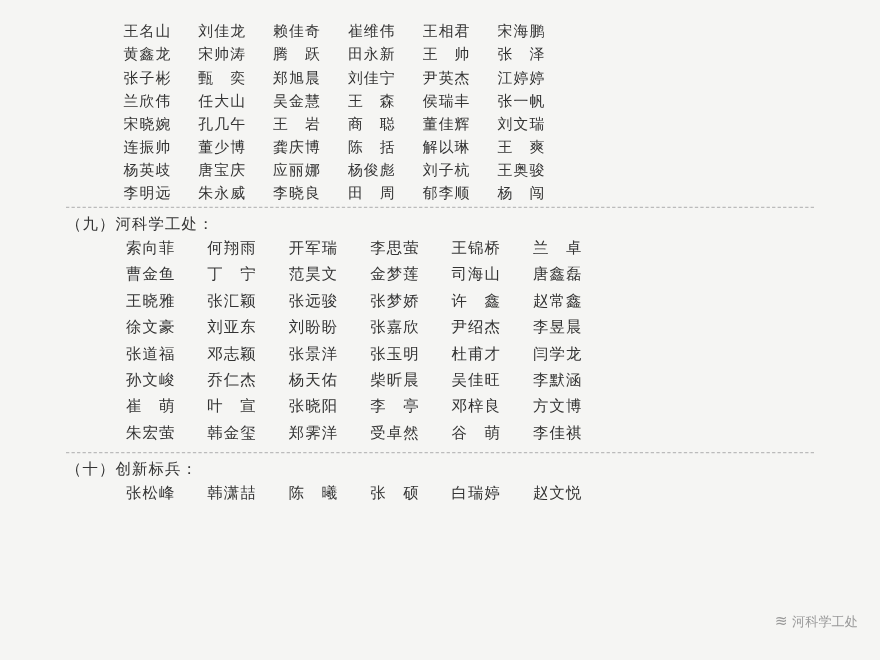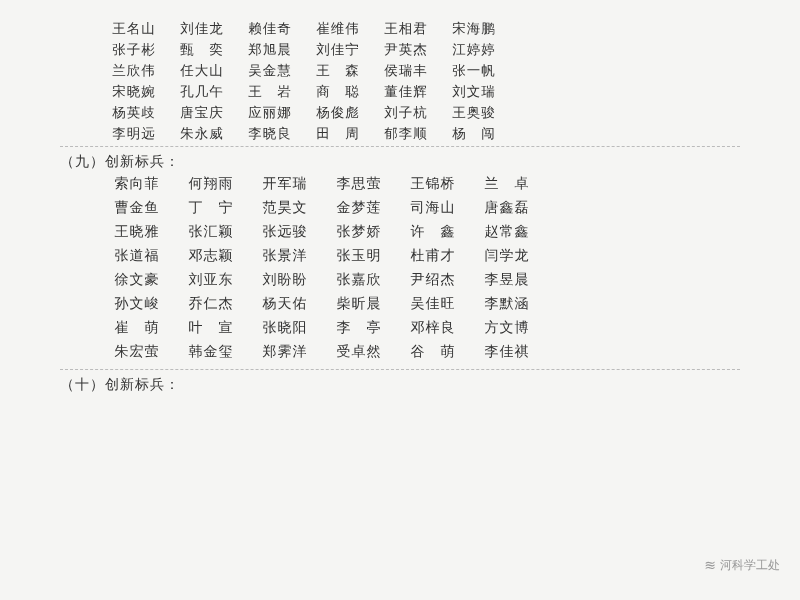--- a/index.html
+++ b/index.html
@@ -88,20 +88,28 @@
   <div class="top-names">
     <div class="row">
       <span class="cell">王名山</span>
       <span class="cell">刘佳龙</span>
       <span class="cell">赖佳奇</span>
       <span class="cell">崔维伟</span>
       <span class="cell">王相君</span>
       <span class="cell">宋海鹏</span>
     </div>
     <div class="row">
+      <span class="cell">黄鑫龙</span>
+      <span class="cell">宋帅涛</span>
+      <span class="cell">腾　跃</span>
+      <span class="cell">田永新</span>
+      <span class="cell">王　帅</span>
+      <span class="cell">张　泽</span>
+    </div>
+    <div class="row">
       <span class="cell">张子彬</span>
       <span class="cell">甄　奕</span>
       <span class="cell">郑旭晨</span>
       <span class="cell">刘佳宁</span>
       <span class="cell">尹英杰</span>
       <span class="cell">江婷婷</span>
     </div>
     <div class="row">
       <span class="cell">兰欣伟</span>
       <span class="cell">任大山</span>
@@ -112,41 +120,49 @@
     </div>
     <div class="row">
       <span class="cell">宋晓婉</span>
       <span class="cell">孔几午</span>
       <span class="cell">王　岩</span>
       <span class="cell">商　聪</span>
       <span class="cell">董佳辉</span>
       <span class="cell">刘文瑞</span>
     </div>
     <div class="row">
+      <span class="cell">连振帅</span>
+      <span class="cell">董少博</span>
+      <span class="cell">龚庆博</span>
+      <span class="cell">陈　括</span>
+      <span class="cell">解以琳</span>
+      <span class="cell">王　爽</span>
+    </div>
+    <div class="row">
       <span class="cell">杨英歧</span>
       <span class="cell">唐宝庆</span>
       <span class="cell">应丽娜</span>
       <span class="cell">杨俊彪</span>
       <span class="cell">刘子杭</span>
       <span class="cell">王奥骏</span>
     </div>
     <div class="row">
       <span class="cell">李明远</span>
       <span class="cell">朱永威</span>
       <span class="cell">李晓良</span>
       <span class="cell">田　周</span>
       <span class="cell">郁李顺</span>
       <span class="cell">杨　闯</span>
     </div>
   </div>
 
   <hr class="divider-line">
 
   <div class="section-block">
-    <div class="section-title">（九）创新标兵：</div>
+    <div class="section-title">（九）河科学工处：</div>
     <div class="names-row">
       <span class="name-item">索向菲</span>
       <span class="name-item">何翔雨</span>
       <span class="name-item">开军瑞</span>
       <span class="name-item">李思萤</span>
       <span class="name-item">王锦桥</span>
       <span class="name-item">兰　卓</span>
     </div>
     <div class="names-row">
       <span class="name-item">曹金鱼</span>
@@ -158,36 +174,36 @@
     </div>
     <div class="names-row">
       <span class="name-item">王晓雅</span>
       <span class="name-item">张汇颖</span>
       <span class="name-item">张远骏</span>
       <span class="name-item">张梦娇</span>
       <span class="name-item">许　鑫</span>
       <span class="name-item">赵常鑫</span>
     </div>
     <div class="names-row">
+      <span class="name-item">徐文豪</span>
+      <span class="name-item">刘亚东</span>
+      <span class="name-item">刘盼盼</span>
+      <span class="name-item">张嘉欣</span>
+      <span class="name-item">尹绍杰</span>
+      <span class="name-item">李昱晨</span>
+    </div>
+    <div class="names-row">
       <span class="name-item">张道福</span>
       <span class="name-item">邓志颖</span>
       <span class="name-item">张景洋</span>
       <span class="name-item">张玉明</span>
       <span class="name-item">杜甫才</span>
       <span class="name-item">闫学龙</span>
     </div>
     <div class="names-row">
-      <span class="name-item">徐文豪</span>
-      <span class="name-item">刘亚东</span>
-      <span class="name-item">刘盼盼</span>
-      <span class="name-item">张嘉欣</span>
-      <span class="name-item">尹绍杰</span>
-      <span class="name-item">李昱晨</span>
-    </div>
-    <div class="names-row">
       <span class="name-item">孙文峻</span>
       <span class="name-item">乔仁杰</span>
       <span class="name-item">杨天佑</span>
       <span class="name-item">柴昕晨</span>
       <span class="name-item">吴佳旺</span>
       <span class="name-item">李默涵</span>
     </div>
     <div class="names-row">
       <span class="name-item">崔　萌</span>
       <span class="name-item">叶　宣</span>
@@ -203,20 +219,28 @@
       <span class="name-item">受卓然</span>
       <span class="name-item">谷　萌</span>
       <span class="name-item">李佳祺</span>
     </div>
   </div>
 
   <hr class="divider-line">
 
   <div class="section-block">
     <div class="section-title">（十）创新标兵：</div>
+    <div class="names-row">
+      <span class="name-item">张松峰</span>
+      <span class="name-item">韩潇喆</span>
+      <span class="name-item">陈　曦</span>
+      <span class="name-item">张　硕</span>
+      <span class="name-item">白瑞婷</span>
+      <span class="name-item">赵文悦</span>
+    </div>
   </div>
 
   <div class="footer">
     <span class="footer-icon">≋</span>
     <span>河科学工处</span>
   </div>
 
 </div>
 
 </body></html>

